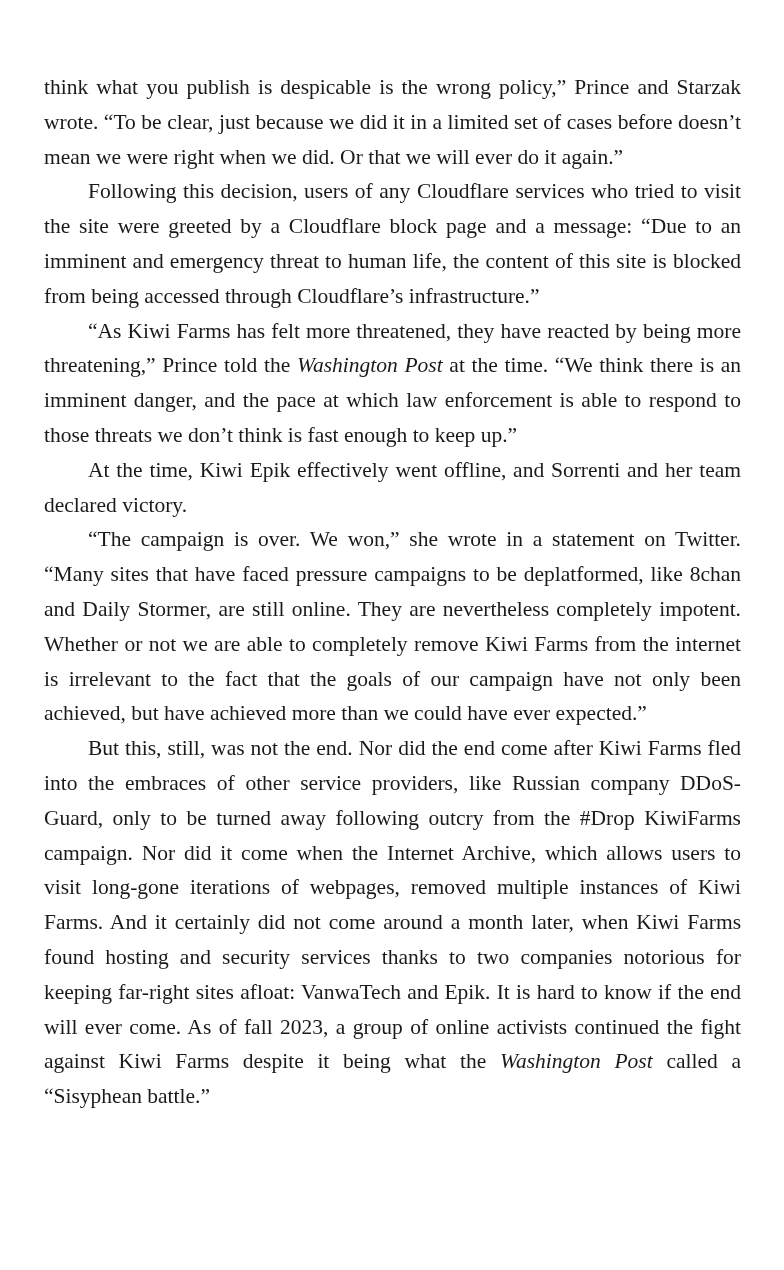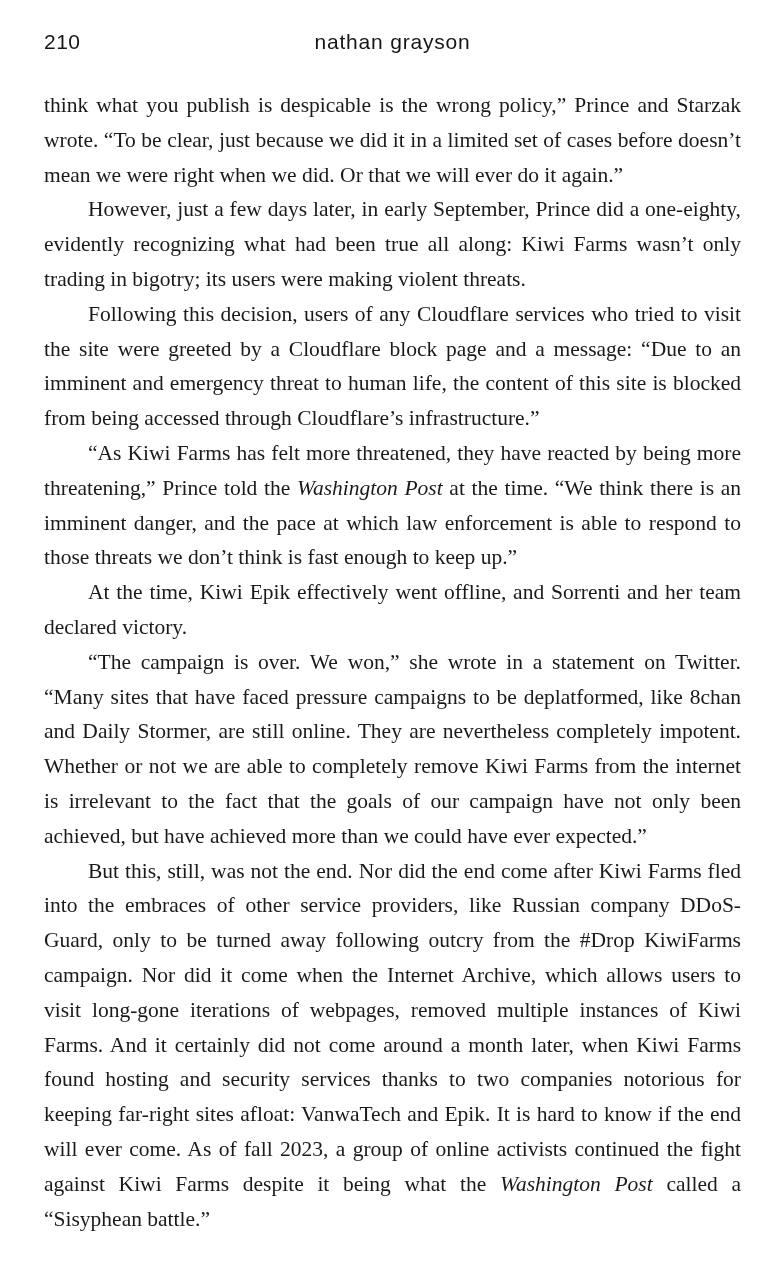--- a/index.html
+++ b/index.html
@@ -34,48 +34,43 @@
   }
   .running-head {
     position: absolute;
     left: 0;
     right: 0;
     top: 0;
     text-align: center;
     letter-spacing: 0.8px;
   }
   .body-text {
-    margin-top: 32px;
+    margin-top: 40px;
     font-family: "Liberation Serif", serif;
     font-size: 21.5px;
     line-height: 34.8px;
     text-align: justify;
   }
   .body-text p {
     margin: 0;
     padding: 0;
   }
   .body-text p.indent {
     text-indent: 44px;
   }
   .body-text em {
     font-style: italic;
   }
 </style>
 </head>
 <body>
 
 <div class="page">
-  <div class="page-header">
-    <span class="page-number">210</span>
-    <span class="running-head">nathan grayson</span>
-  </div>
   <div class="body-text">
 
   <p><span>think what you publish is despicable is the wrong policy,” Prince and Starzak wrote. “To be clear, just because we did it in a limited set of cases before doesn’t mean we were right when we did. Or that we will ever do it again.”</span></p>
-      <p class="indent"><span>However, just a few days later, in early September, Prince did a one-eighty, evidently recognizing what had been true all along: Kiwi Farms wasn’t only trading in bigotry; its users were making violent threats.</span></p>
       <p class="indent"><span>Following this decision, users of any Cloudflare services who tried to visit the site were greeted by a Cloudflare block page and a message: “Due to an imminent and emergency threat to human life, the content of this site is blocked from being accessed through Cloudflare’s infrastructure.”</span></p>
       <p class="indent"><span>“As Kiwi Farms has felt more threatened, they have reacted by being more threatening,” Prince told the </span><em>Washington Post</em><span> at the time. “We think there is an imminent danger, and the pace at which law enforcement is able to respond to those threats we don’t think is fast enough to keep up.”</span></p>
       <p class="indent"><span>At the time, Kiwi Epik effectively went offline, and Sorrenti and her team declared victory.</span></p>
       <p class="indent"><span>“The campaign is over. We won,” she wrote in a statement on Twitter. “Many sites that have faced pressure campaigns to be deplatformed, like 8chan and Daily Stormer, are still online. They are nevertheless completely impotent. Whether or not we are able to completely remove Kiwi Farms from the internet is irrelevant to the fact that the goals of our campaign have not only been achieved, but have achieved more than we could have ever expected.”</span></p>
       <p class="indent"><span>But this, still, was not the end. Nor did the end come after Kiwi Farms fled into the embraces of other service providers, like Russian company DDoS-Guard, only to be turned away following outcry from the #Drop KiwiFarms campaign. Nor did it come when the Internet Archive, which allows users to visit long-gone iterations of webpages, removed multiple instances of Kiwi Farms. And it certainly did not come around a month later, when Kiwi Farms found hosting and security services thanks to two companies notorious for keeping far-right sites afloat: VanwaTech and Epik. It is hard to know if the end will ever come. As of fall 2023, a group of online activists continued the fight against Kiwi Farms despite it being what the </span><em>Washington Post</em><span> called a “Sisyphean battle.”</span></p>
     </div>
 </div>
 
 </body></html>

